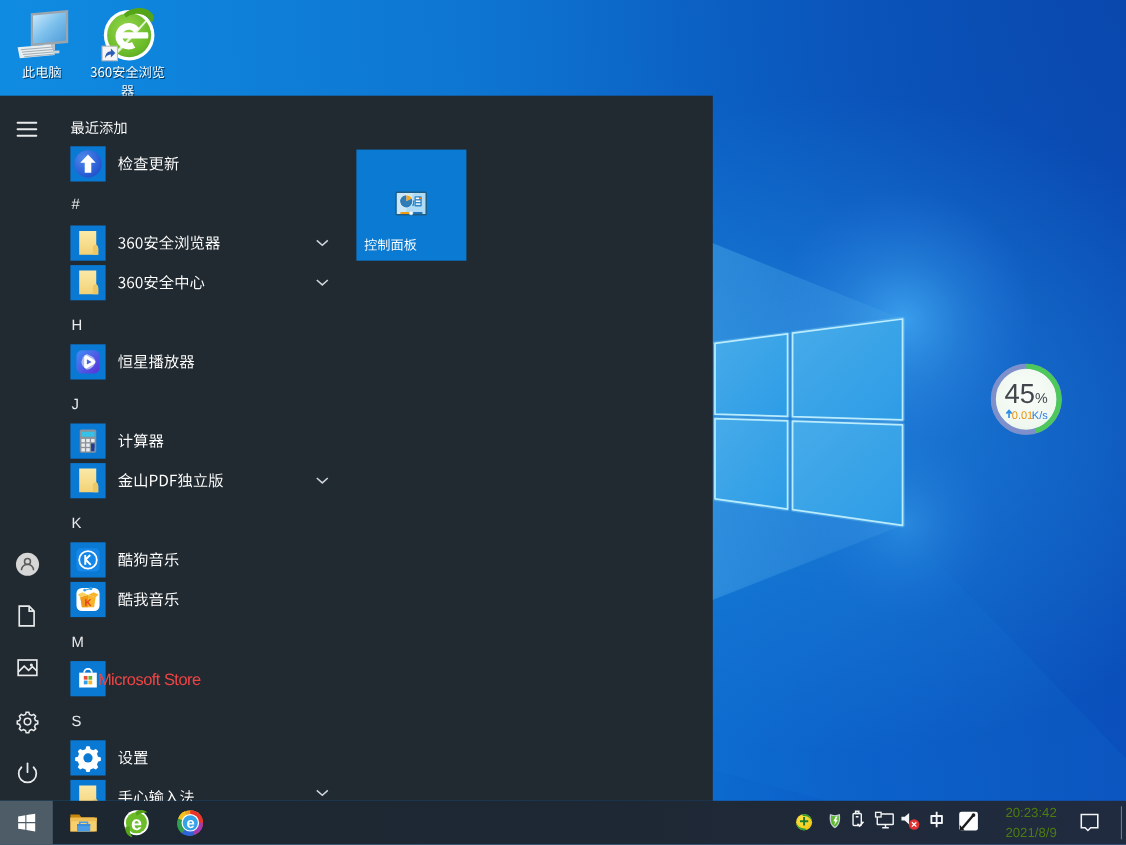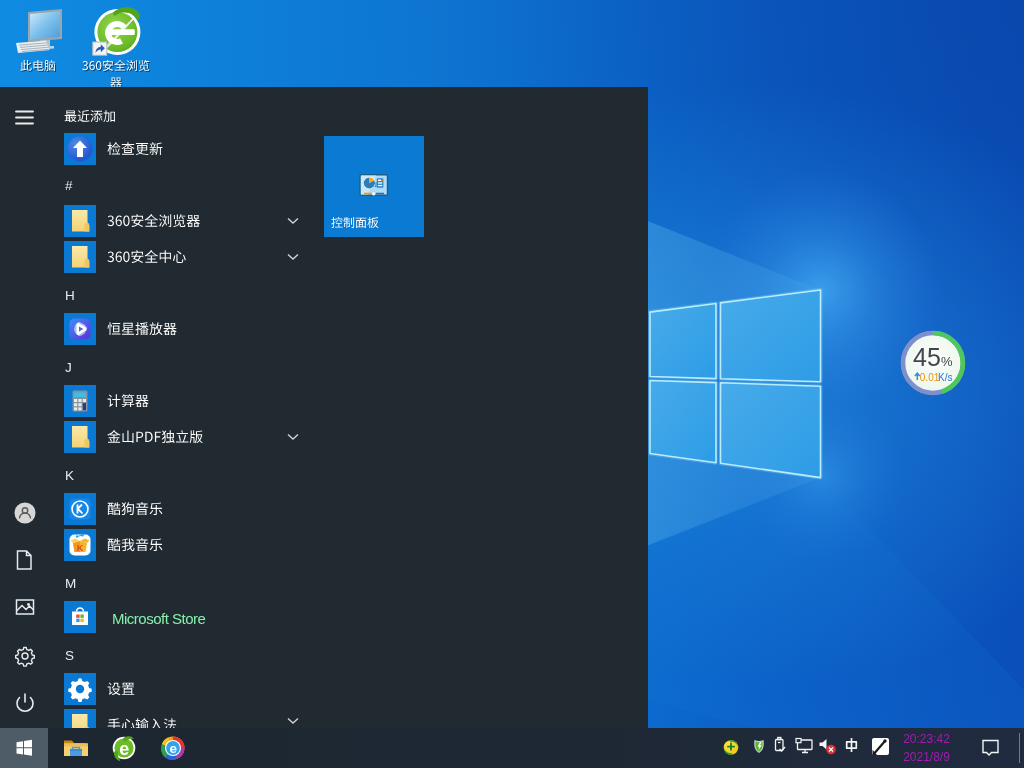--- a/index.html
+++ b/index.html
@@ -290,21 +290,21 @@
       <div style="position:absolute;left:64px;top:514px;width:32px;height:32px;background:#0a79d4">
         <svg width="32" height="32" style="position:absolute;left:0;top:0">
           <path d="M12.5 10.5 a3.5 3.5 0 0 1 7 0" fill="none" stroke="#ffffff" stroke-width="1.6"></path>
 <rect x="8" y="10.5" width="16" height="13.5" fill="#ffffff"></rect>
 <rect x="12.2" y="13.5" width="3.4" height="3.4" fill="#e84e3c"></rect>
 <rect x="16.4" y="13.5" width="3.4" height="3.4" fill="#6ab52a"></rect>
 <rect x="12.2" y="17.7" width="3.4" height="3.4" fill="#2e9fe8"></rect>
 <rect x="16.4" y="17.7" width="3.4" height="3.4" fill="#f5b722"></rect>
         </svg>
       </div>
-      <div style="position:absolute;left:112px;top:523px;font:15px 'Liberation Sans';letter-spacing:-0.5px;color:#86efac">Microsoft Store</div>
+      <div style="position:absolute;left:89px;top:523px;font:15px 'Liberation Sans';letter-spacing:-0.5px;color:#ef4444">Microsoft Store</div>
       <div style="position:absolute;left:64px;top:586px;width:32px;height:32px;background:#0a79d4">
         <svg width="32" height="32" style="position:absolute;left:0;top:0">
           <g transform="translate(16,16)">
             <path d="M -1.5 -10.5 h3 l0.8 2.6 a8 8 0 0 1 2.4 1 l2.5 -1.2 l2.1 2.1 l-1.2 2.5 a8 8 0 0 1 1 2.4 l2.6 0.8 v3 l-2.6 0.8 a8 8 0 0 1 -1 2.4 l1.2 2.5 l-2.1 2.1 l-2.5 -1.2 a8 8 0 0 1 -2.4 1 l-0.8 2.6 h-3 l-0.8 -2.6 a8 8 0 0 1 -2.4 -1 l-2.5 1.2 l-2.1 -2.1 l1.2 -2.5 a8 8 0 0 1 -1 -2.4 l-2.6 -0.8 v-3 l2.6 -0.8 a8 8 0 0 1 1 -2.4 l-1.2 -2.5 l2.1 -2.1 l2.5 1.2 a8 8 0 0 1 2.4 -1 Z" fill="#ffffff"></path>
 <circle r="4.2" fill="#0a79d4"></circle>
           </g>
         </svg>
       </div>
       <svg style="position:absolute;left:107px;top:593px;overflow:visible" width="30" height="20">
         <path transform="translate(0,14)" fill="#ffffff" d="M1.7 -10.9C2.5 -10.2 3.4 -9.3 3.8 -8.7L4.5 -9.4C4.1 -10.0 3.1 -10.9 2.4 -11.5ZM0.6 -7.4V-6.4H2.6V-1.3C2.6 -0.7 2.1 -0.2 1.9 -0.1C2.1 0.2 2.4 0.6 2.5 0.8C2.7 0.6 3.0 0.3 5.5 -1.6C5.4 -1.8 5.2 -2.2 5.2 -2.5L3.6 -1.3V-7.4ZM6.9 -11.3V-9.7C6.9 -8.7 6.6 -7.5 4.7 -6.7C4.9 -6.5 5.3 -6.1 5.4 -5.9C7.4 -6.8 7.9 -8.4 7.9 -9.7V-10.3H10.3V-8.0C10.3 -7.0 10.5 -6.6 11.5 -6.6C11.7 -6.6 12.4 -6.6 12.6 -6.6C12.9 -6.6 13.1 -6.6 13.3 -6.6C13.3 -6.9 13.2 -7.3 13.2 -7.5C13.0 -7.5 12.8 -7.5 12.6 -7.5C12.4 -7.5 11.7 -7.5 11.6 -7.5C11.4 -7.5 11.3 -7.6 11.3 -8.0V-11.3ZM11.3 -4.6C10.8 -3.5 10.0 -2.5 9.1 -1.8C8.1 -2.6 7.4 -3.5 6.9 -4.6ZM5.4 -5.6V-4.6H6.1L5.9 -4.5C6.5 -3.2 7.3 -2.1 8.3 -1.2C7.2 -0.5 6.0 -0.1 4.8 0.2C5.0 0.4 5.2 0.9 5.3 1.1C6.6 0.8 7.9 0.2 9.1 -0.5C10.1 0.2 11.4 0.8 12.8 1.2C13.0 0.9 13.3 0.4 13.5 0.2C12.1 -0.1 10.9 -0.5 9.9 -1.2C11.1 -2.2 12.1 -3.6 12.6 -5.3L12.0 -5.6L11.8 -5.6Z M23.1 -10.5H25.5V-9.2H23.1ZM19.8 -10.5H22.1V-9.2H19.8ZM16.6 -10.5H18.9V-9.2H16.6ZM16.7 -6.0V-0.1H14.8V0.7H27.2V-0.1H25.3V-6.0H20.9L21.1 -6.8H26.9V-7.6H21.3L21.4 -8.4H26.5V-11.2H15.6V-8.4H20.4L20.2 -7.6H15.0V-6.8H20.1L19.9 -6.0ZM17.7 -0.1V-1.0H24.3V-0.1ZM17.7 -3.9H24.3V-3.0H17.7ZM17.7 -4.5V-5.3H24.3V-4.5ZM17.7 -2.4H24.3V-1.6H17.7Z"></path>
@@ -426,21 +426,21 @@
 <path d="M114 19.5 l4 4 M118 19.5 l-4 4" stroke="#ffffff" stroke-width="1.2"></path>
 <g fill="none" stroke="#f2f4f5" stroke-width="1.7">
 <path d="M136.5 10 v14 M131 13.8 h11 M131 20.2 h11 M131.7 13.8 v6.4 M141.3 13.8 v6.4"></path>
 </g>
 <rect x="157" y="10" width="17" height="17" rx="2" fill="#ffffff"></rect>
 <path d="M159 25.8 L169.8 13.2" stroke="#1c1c1c" stroke-width="2.2"></path>
 <circle cx="170" cy="13" r="1.7" fill="#1c1c1c"></circle>
 <path d="M157.5 27 L162 27 L157.5 21.8 Z" fill="#1c1c1c"></path>
 </svg>
 
-<div style="position:absolute;left:895px;top:730px;width:63px;text-align:center;font:12px 'Liberation Sans';color:#a21caf;line-height:18px">20:23:42<br>2021/8/9</div>
+<div style="position:absolute;left:914px;top:730px;width:63px;text-align:left;font:12px 'Liberation Sans';color:#4d7c0f;line-height:18px">20:23:42<br>2021/8/9</div>
 <svg width="22" height="20" style="position:absolute;left:981px;top:739px">
 <path d="M2 1.5 h15 v12 h-6.5 l-2.5 2.5 l-2.5 -2.5 H2 Z" fill="none" stroke="#f2f4f5" stroke-width="1.4"></path>
 </svg>
 <div style="position:absolute;left:1019px;top:733px;width:1px;height:30px;background:rgba(150,165,180,0.65)"></div>
 
 <svg width="76" height="76" style="position:absolute;left:896px;top:326px">
 <defs>
         <radialGradient id="wg" cx="0.5" cy="0.42" r="0.65">
 <stop offset="0" stop-color="#fafdfa"></stop>
           <stop offset="0.8" stop-color="#eef7ee"></stop>

